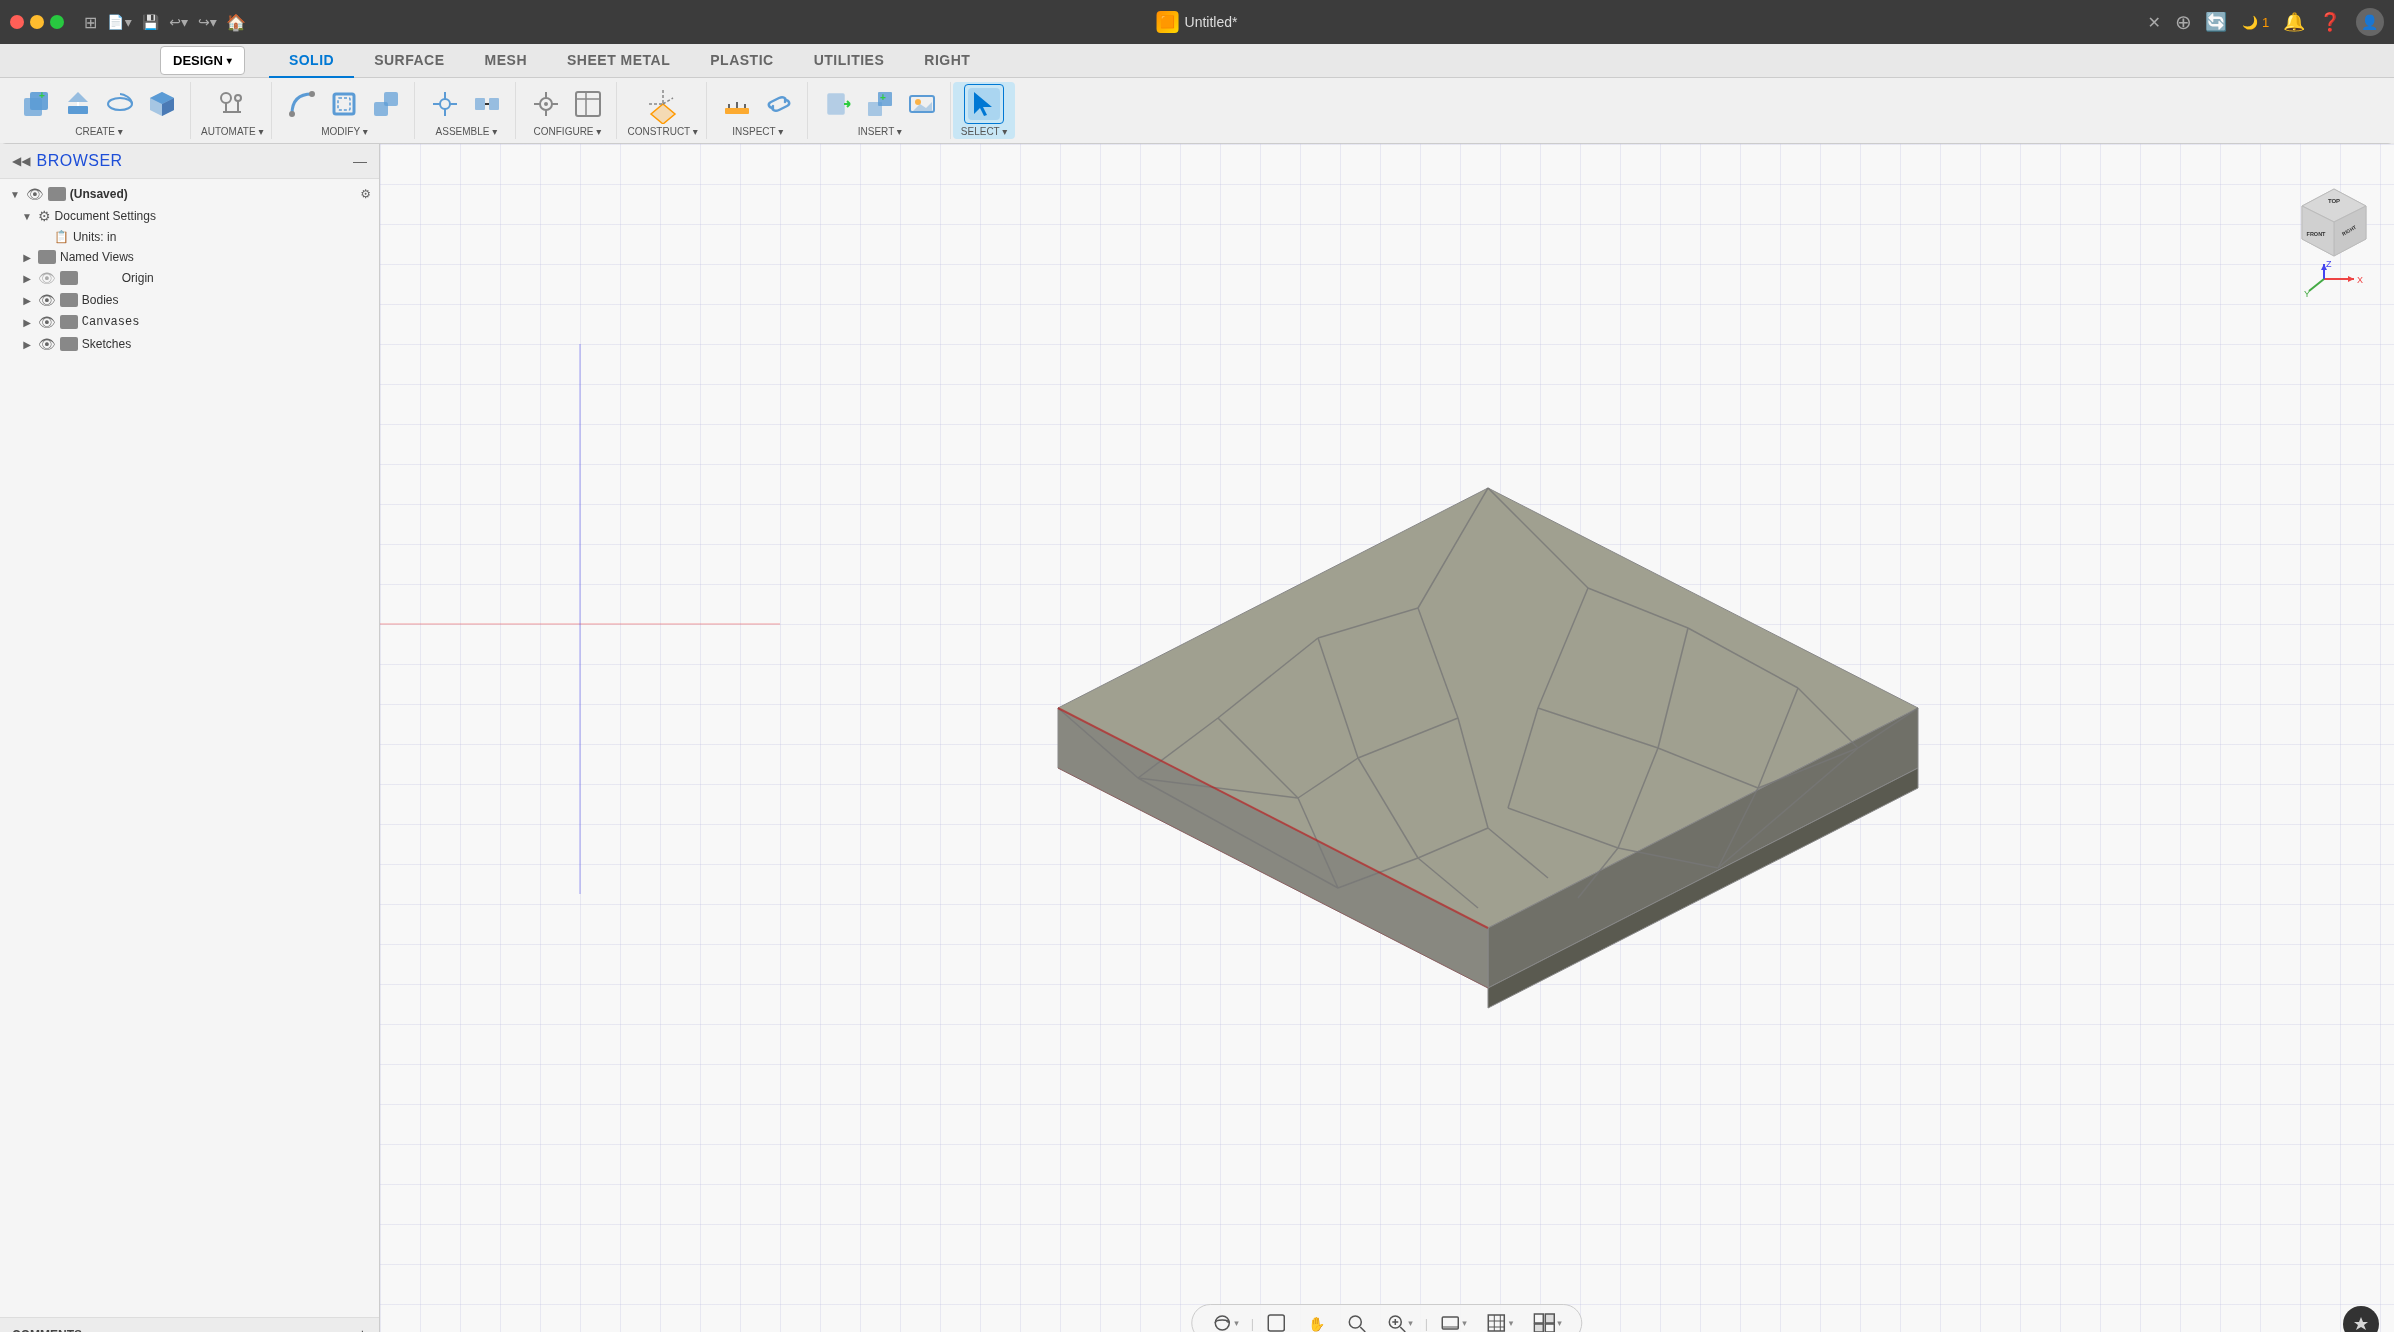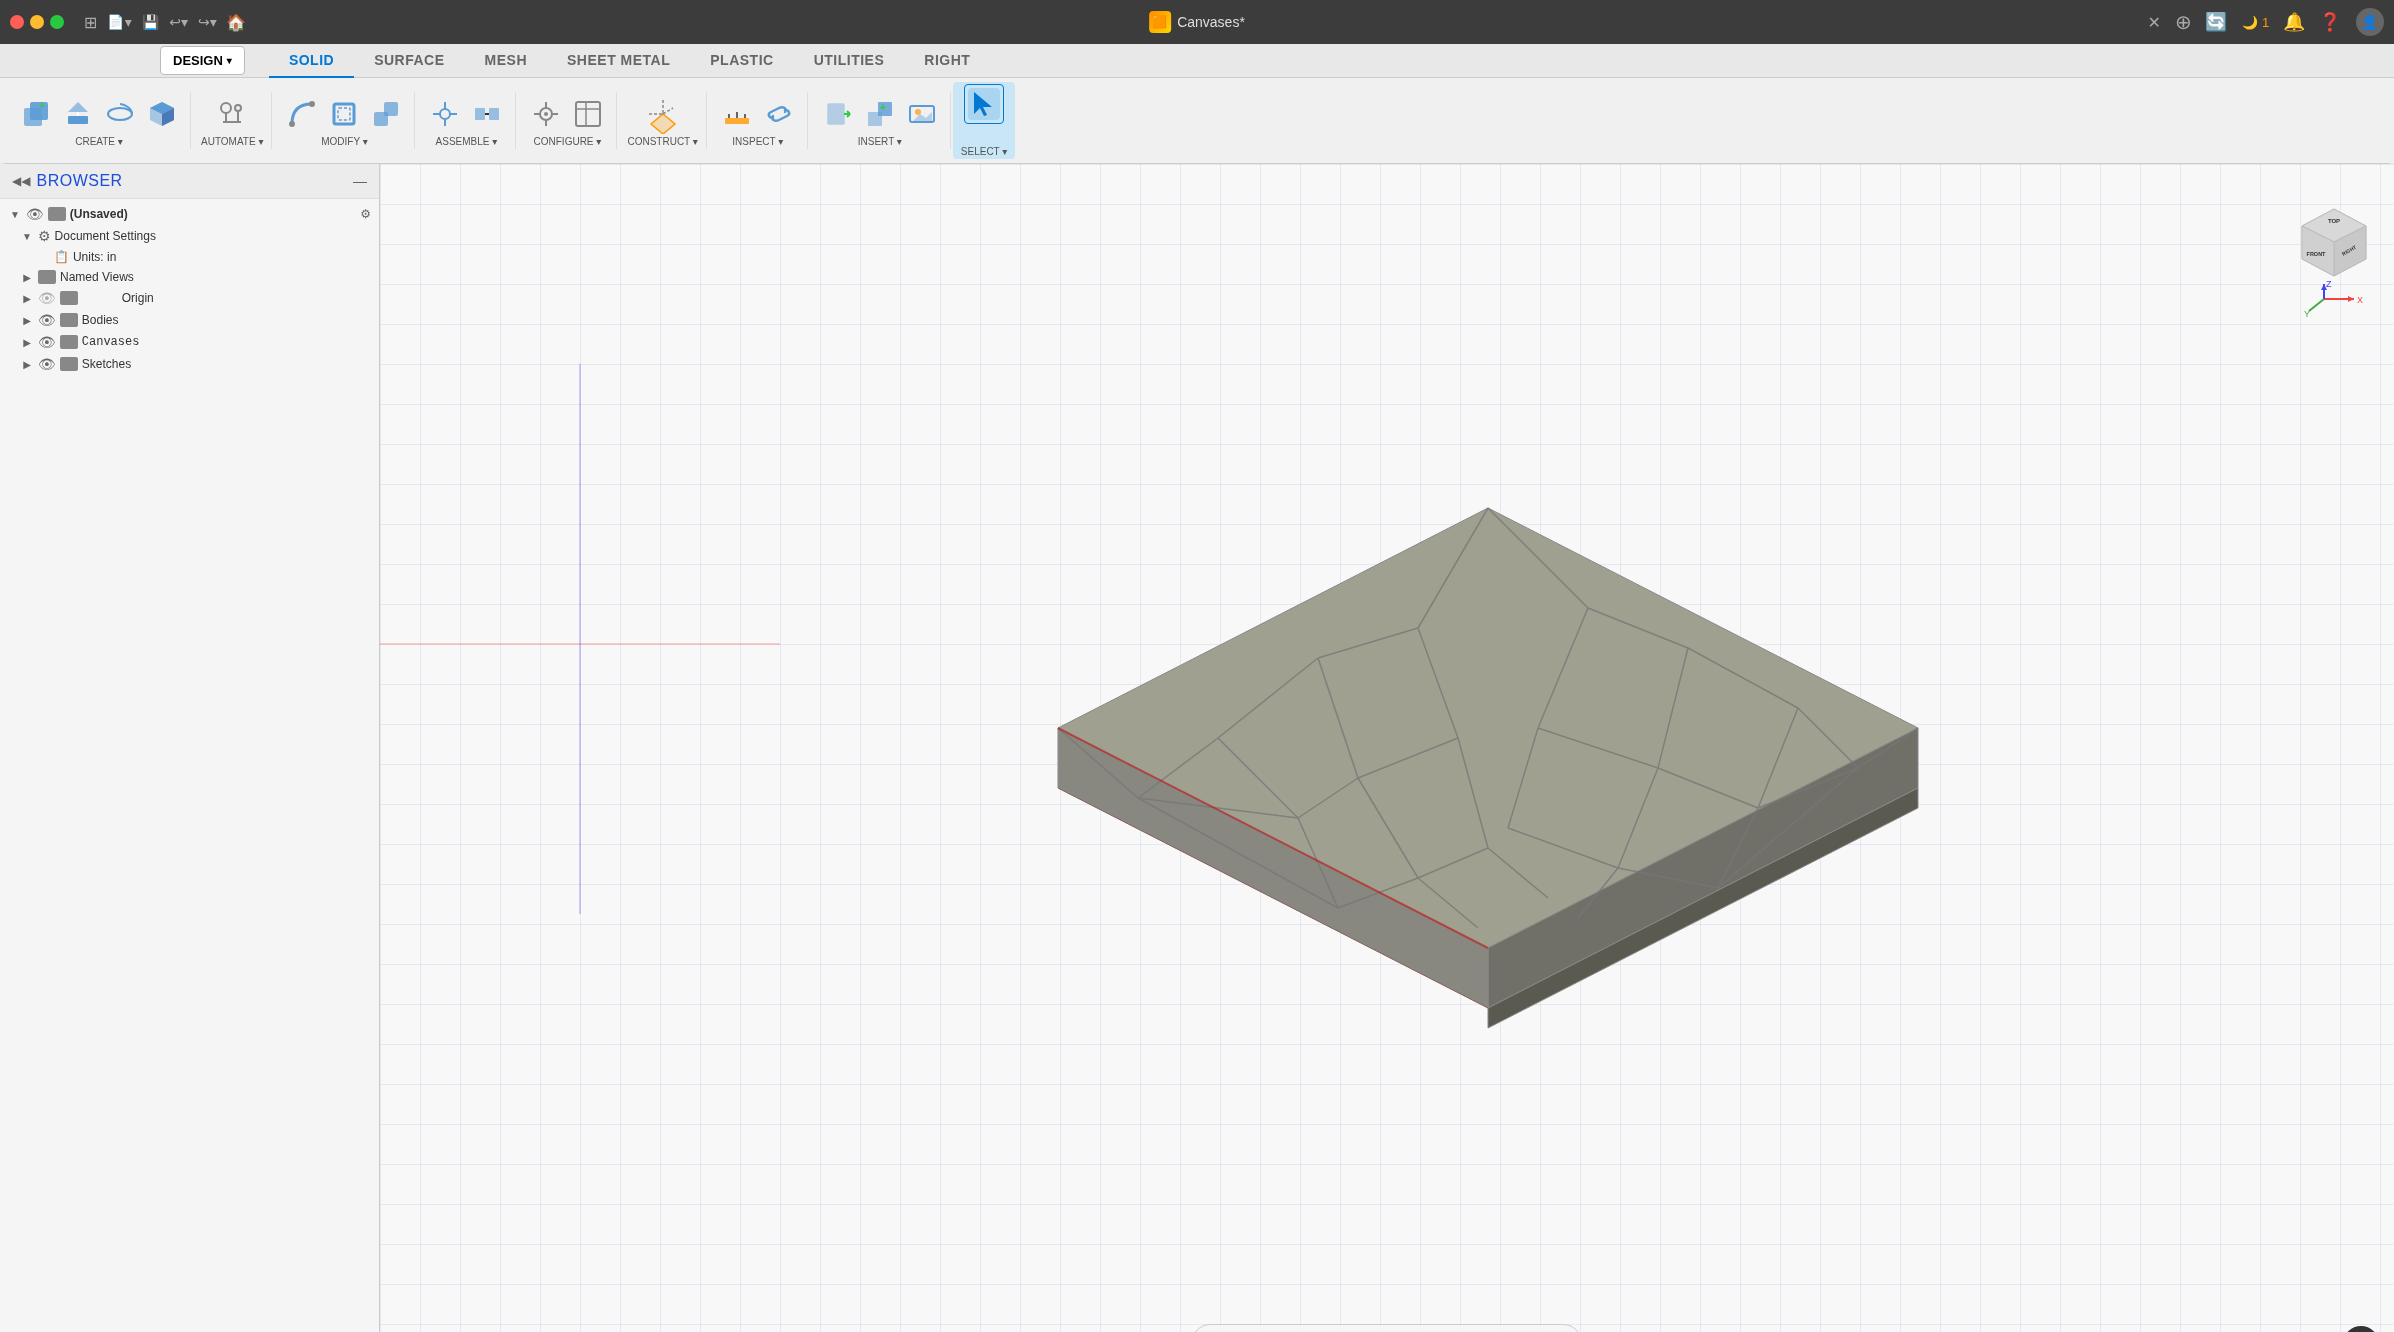--- a/index.html
+++ b/index.html
@@ -137,21 +137,21 @@
   <div style="display:flex;align-items:center;gap:10px;margin-left:10px;">
     <span style="color:#aaa;font-size:16px;">⊞</span>
     <span style="color:#aaa;font-size:14px;">📄▾</span>
     <span style="color:#aaa;font-size:14px;">💾</span>
     <span style="color:#aaa;font-size:14px;">↩▾</span>
     <span style="color:#aaa;font-size:14px;">↪▾</span>
     <span style="color:#aaa;font-size:16px;">🏠</span>
   </div>
   <div class="title">
     <div class="app-icon">🟧</div>
-    <span>Canvases*</span>
+    <span>Untitled*</span>
   </div>
   <div class="right-controls">
     <span style="font-size:16px;color:#aaa;">✕</span>
     <span style="font-size:20px;color:#aaa;">⊕</span>
     <span style="font-size:18px;color:#aaa;">🔄</span>
     <span style="font-size:13px;color:#f90;">🌙 1</span>
     <span style="font-size:18px;color:#aaa;">🔔</span>
     <span style="font-size:18px;color:#aaa;">❓</span>
     <div style="width:28px;height:28px;border-radius:50%;background:#666;overflow:hidden;display:flex;align-items:center;justify-content:center;font-size:14px;">👤</div>
   </div>
@@ -355,21 +355,21 @@
           <svg width="32" height="32" viewBox="0 0 32 32">
             <rect x="4" y="8" width="24" height="16" rx="2" fill="none" stroke="#5b9bd5" stroke-width="2"></rect>
             <circle cx="12" cy="14" r="3" fill="#f90" opacity="0.7"></circle>
             <polygon points="6,24 14,16 20,20 26,14 26,24" fill="#5b9bd5" opacity="0.4"></polygon>
           </svg>
         </div>
       </div>
       <div class="tool-group-label">INSERT ▾</div>
     </div>
 
-    <div class="tool-group" style="background:#c8e6f5;border-radius:4px;gap:20px;">
+    <div class="tool-group" style="background:#c8e6f5;border-radius:4px;">
       <div class="tool-group-icons">
         <div class="tool-icon selected">
           <svg width="36" height="36" viewBox="0 0 36 36">
             <rect x="2" y="2" width="32" height="32" rx="4" fill="#0078d4" opacity="0.15"></rect>
             <polygon points="8,6 8,28 14,22 18,30 21,29 17,21 26,21" fill="#0078d4"></polygon>
           </svg>
         </div>
       </div>
       <div class="tool-group-label">SELECT ▾</div>
     </div>

